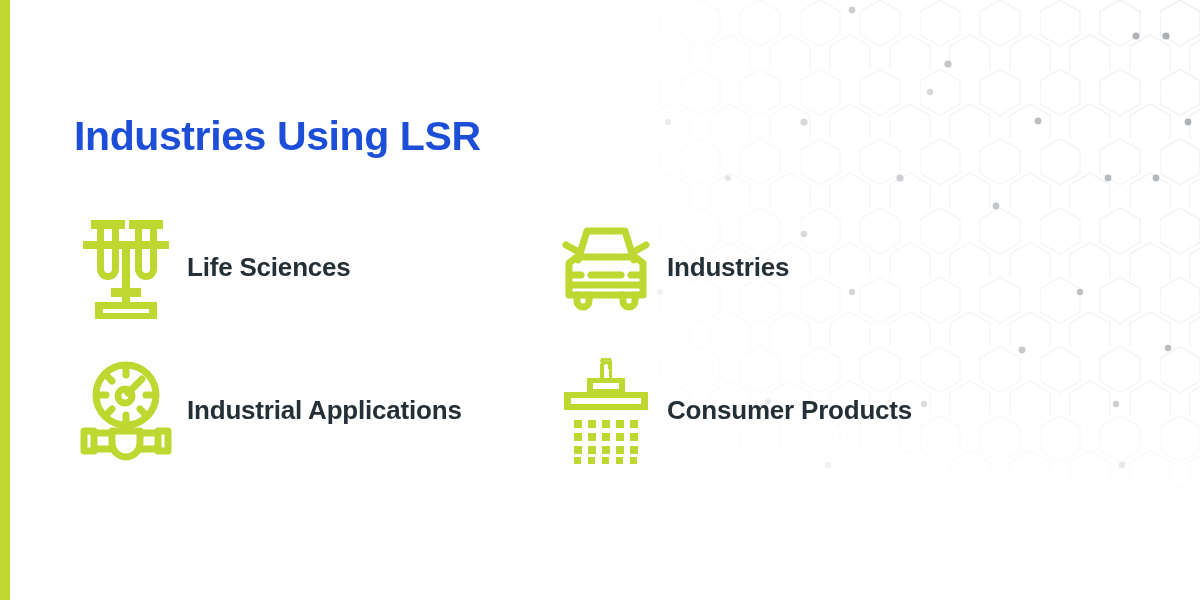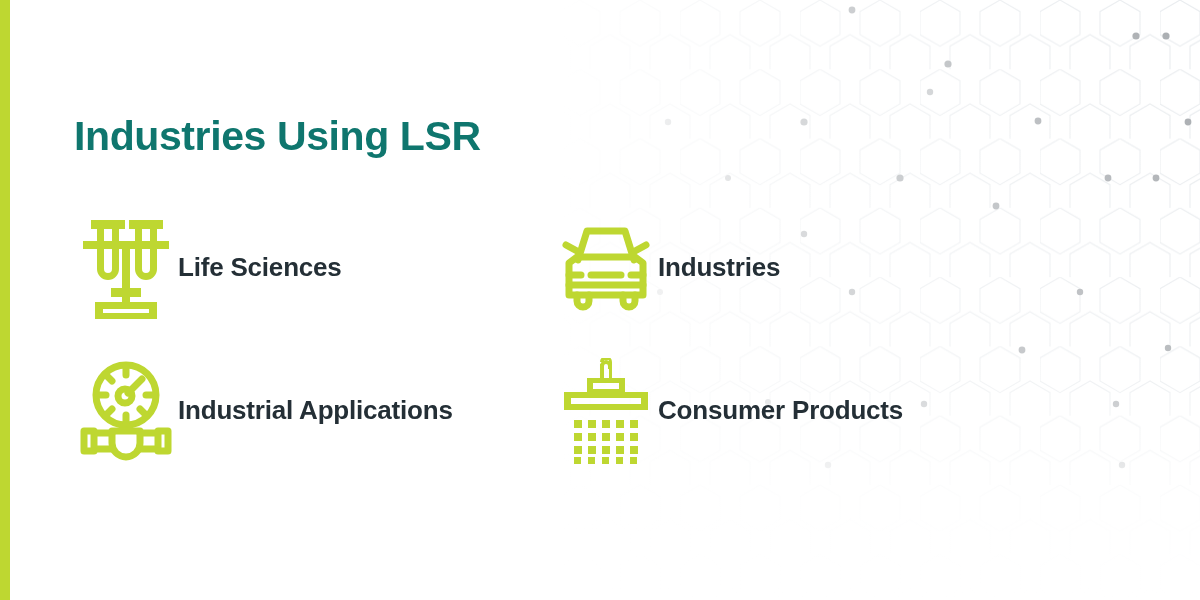--- a/index.html
+++ b/index.html
@@ -37,21 +37,21 @@
 
   
   #page-title {
     position: absolute;
     left: 74px;
     top: 113px;
     margin: 0;
     font-size: 41px;
     font-weight: bold;
     letter-spacing: -0.4px;
-    color: #0f766e;
+    color: #1d4ed8;
     line-height: 1.15;
     white-space: nowrap;
   }
 
   
   #industry-grid {
     position: absolute;
     left: 74px;
     top: 196px;
     width: 1010px;
@@ -71,21 +71,21 @@
     align-items: center;
     justify-content: center;
   }
   .industry-icon svg { display: block; }
   .industry-label {
     font-size: 26px;
     font-weight: bold;
     color: #242f36;
     letter-spacing: -0.2px;
     white-space: nowrap;
-    margin-left: 0;
+    margin-left: 9px;
   }
 </style>
 </head>
 <body>
 
 <div id="slide">
 
   <div id="hex-bg">
     <svg viewBox="0 0 640 600" xmlns="http://www.w3.org/2000/svg" aria-hidden="true">
       <defs>

